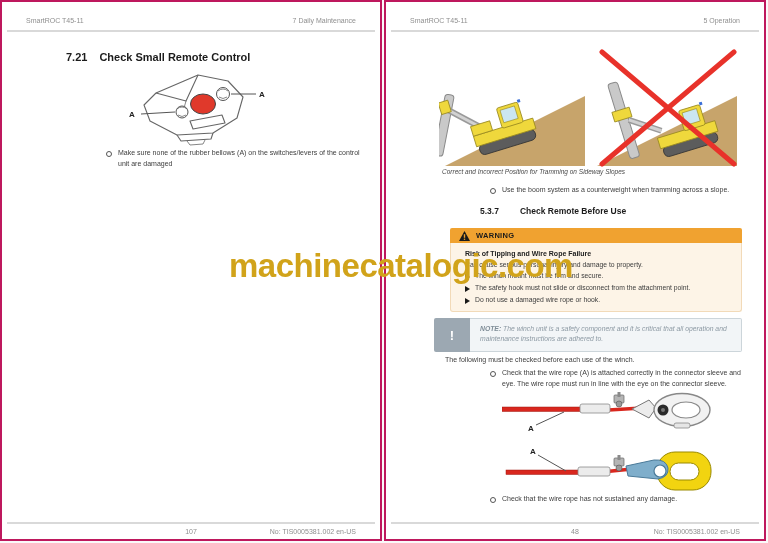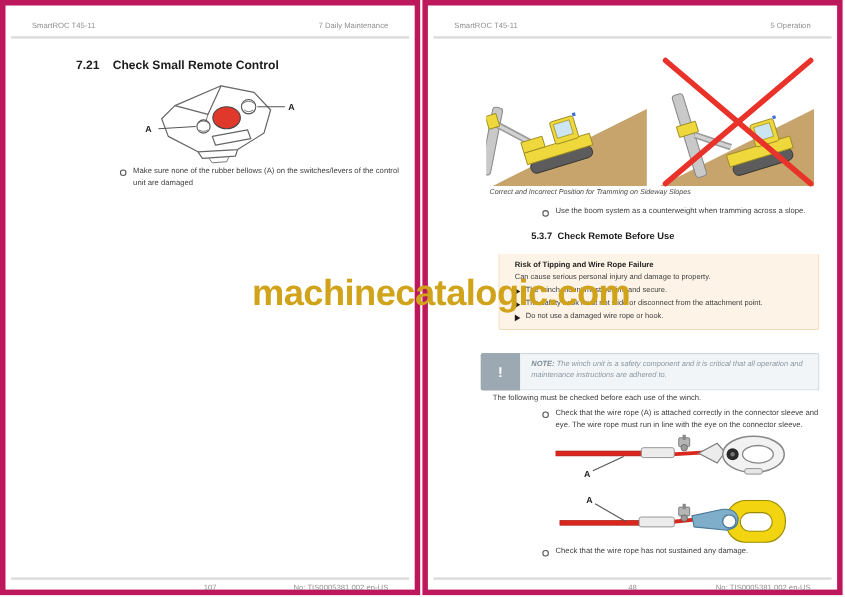--- a/index.html
+++ b/index.html
@@ -1,33 +1,33 @@
 <!DOCTYPE html>
 <html><head>
 <meta charset="utf-8">
 <style>
   html,body{margin:0;padding:0;background:#fff;}
   #stage{position:relative;width:768px;height:543px;background:#fafafa;overflow:hidden;
          font-family:"Liberation Sans", sans-serif;color:#3a3a3a;}
-  .page{position:absolute;top:0;width:382px;height:541px;background:#fff;border:5px solid #be185d;box-sizing:border-box;}
+  .page{position:absolute;top:0;width:382px;height:541px;background:#fff;border:2px solid #be185d;box-sizing:border-box;}
   #page-left{left:0;}
   #page-right{left:384px;}
 
   .hdr-text{position:absolute;top:15px;font-size:7px;color:#8f8f8f;}
   .hdr-left{left:24px;}
   .hdr-right{right:24px;}
   .hdr-rule{position:absolute;top:28px;left:5px;right:5px;height:2px;background:#d9d9d9;}
   .ftr-rule{position:absolute;top:520px;left:5px;right:5px;height:2px;background:#d9d9d9;}
   .ftr-page{position:absolute;top:526px;left:0;right:0;text-align:center;font-size:7px;color:#8f8f8f;}
   .ftr-doc{position:absolute;top:526px;right:24px;font-size:7px;color:#8f8f8f;}
 
   .title-l{position:absolute;left:64px;top:49px;font-size:11px;font-weight:bold;color:#1c1c1c;}
   .title-l .num{margin-right:12px;}
   .sec-head{position:absolute;left:94px;top:204px;font-size:8.5px;font-weight:bold;color:#1c1c1c;}
-  .sec-head .num{margin-right:5px;}
+  .sec-head .num{margin-right:21px;}
 
   .bullet-row{position:absolute;font-size:7px;color:#3d3d3d;line-height:1.55;}
   .cbul{position:absolute;left:-12px;top:2.5px;width:4px;height:4px;border:1px solid #555;border-radius:50%;background:#fff;}
 
   .fig-caption{position:absolute;left:56px;top:166px;font-size:6.5px;font-style:italic;color:#4a4a4a;}
 
   .warnbox{position:absolute;left:64px;top:226px;width:292px;}
   .warnhdr{height:15px;background:#f0a230;border-radius:2px 2px 0 0;display:flex;align-items:center;padding-left:9px;}
   .warnhdr .wlabel{font-size:7.5px;font-weight:bold;color:#1a1a1a;margin-left:6px;letter-spacing:.3px;}
   .warnbody{background:#fdf4e7;border:1px solid #f2dab8;border-top:none;border-radius:0 0 3px 3px;
@@ -141,20 +141,28 @@
     <div class="bullet-row" style="left:116px;top:183px;width:240px;">
       <span class="cbul"></span>
       <span>Use the boom system as a counterweight when tramming across a slope.</span>
     </div>
 
     <div class="sec-head">
       <span class="num">5.3.7</span><span>Check Remote Before Use</span>
     </div>
 
     <div class="warnbox">
+      <div class="warnhdr">
+        <svg width="11" height="10" viewBox="0 0 11 10">
+          <polygon points="5.5,0 11,10 0,10" fill="#1a1a1a"></polygon>
+          <rect x="4.8" y="3.2" width="1.4" height="3.6" fill="#f0a230"></rect>
+          <rect x="4.8" y="7.6" width="1.4" height="1.3" fill="#f0a230"></rect>
+        </svg>
+        <span class="wlabel">WARNING</span>
+      </div>
       <div class="warnbody">
         <div class="warn-title">Risk of Tipping and Wire Rope Failure</div>
         <div class="warn-sub">Can cause serious personal injury and damage to property.</div>
         <div class="warn-item"><span class="tri-bul"></span><span>The winch mount must be firm and secure.</span></div>
         <div class="warn-item"><span class="tri-bul"></span><span>The safety hook must not slide or disconnect from the attachment point.</span></div>
         <div class="warn-item" style="margin-bottom:0;"><span class="tri-bul"></span><span>Do not use a damaged wire rope or hook.</span></div>
       </div>
     </div>
 
     <div class="notebox">

